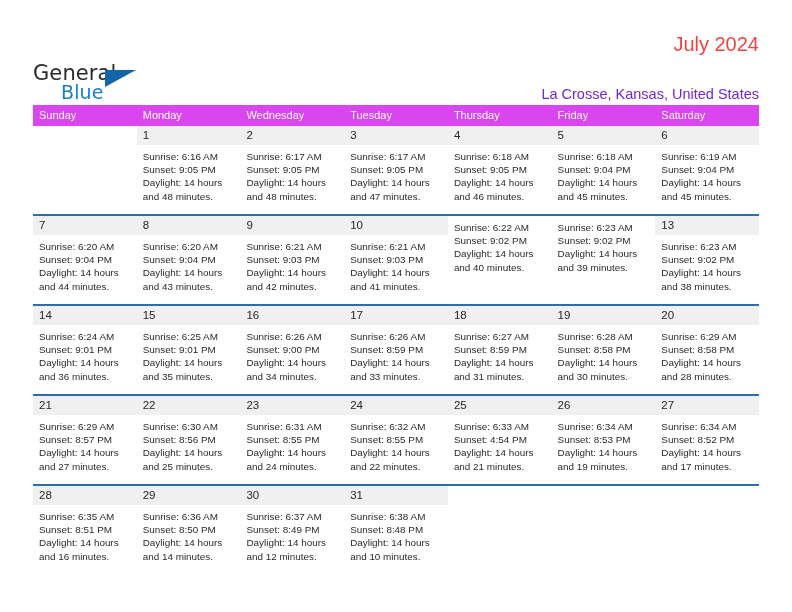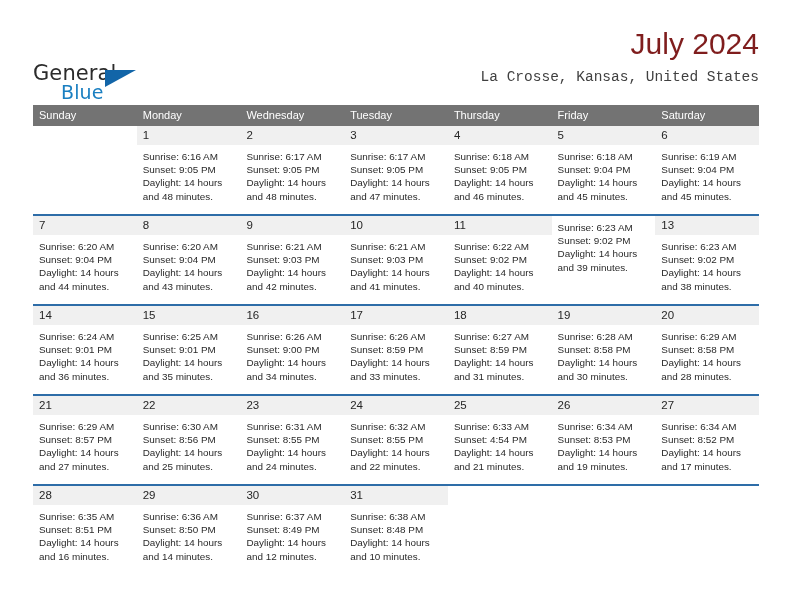--- a/index.html
+++ b/index.html
@@ -69,48 +69,47 @@
     border-bottom: 17px solid transparent;
   }
 
   .title-block {
     position: absolute;
     right: 0;
     top: 0;
     text-align: right;
   }
   .cal-title {
-    font-size: 30px;
-    color: #7f1d1d;
+    font-size: 20px;
+    color: #ef4444;
     font-weight: 400;
     line-height: 32px;
     white-space: nowrap;
   }
   .cal-subtitle {
-    margin-top: 8px;
+    margin-top: 25px;
     font-size: 14.5px;
-    color: #404040;
+    color: #6d28d9;
     font-weight: 400;
     line-height: 18px;
     white-space: nowrap;
-    font-family: Liberation Mono, monospace;
   }
 
   
   .calendar {
     position: absolute;
     left: 33px;
     top: 105px;
     width: 726px;
   }
 
   .weekday-row {
     display: flex;
     width: 100%;
-    background: #737373;
+    background: #d946ef;
     height: 21px;
   }
   .weekday-cell {
     flex: 1 1 0;
     min-width: 0;
     color: #ffffff;
     font-size: 11px;
     line-height: 21px;
     padding-left: 6px;
     box-sizing: border-box;
@@ -288,21 +287,20 @@
           <div class="day-cell">
             <div class="day-number-band">10</div>
             <div class="day-details">
               <div class="detail-line">Sunrise: 6:21 AM</div>
               <div class="detail-line">Sunset: 9:03 PM</div>
               <div class="detail-line">Daylight: 14 hours</div>
               <div class="detail-line">and 41 minutes.</div>
             </div>
           </div>
           <div class="day-cell">
-            <div class="day-number-band">11</div>
             <div class="day-details">
               <div class="detail-line">Sunrise: 6:22 AM</div>
               <div class="detail-line">Sunset: 9:02 PM</div>
               <div class="detail-line">Daylight: 14 hours</div>
               <div class="detail-line">and 40 minutes.</div>
             </div>
           </div>
           <div class="day-cell">
             <div class="day-details">
               <div class="detail-line">Sunrise: 6:23 AM</div>

